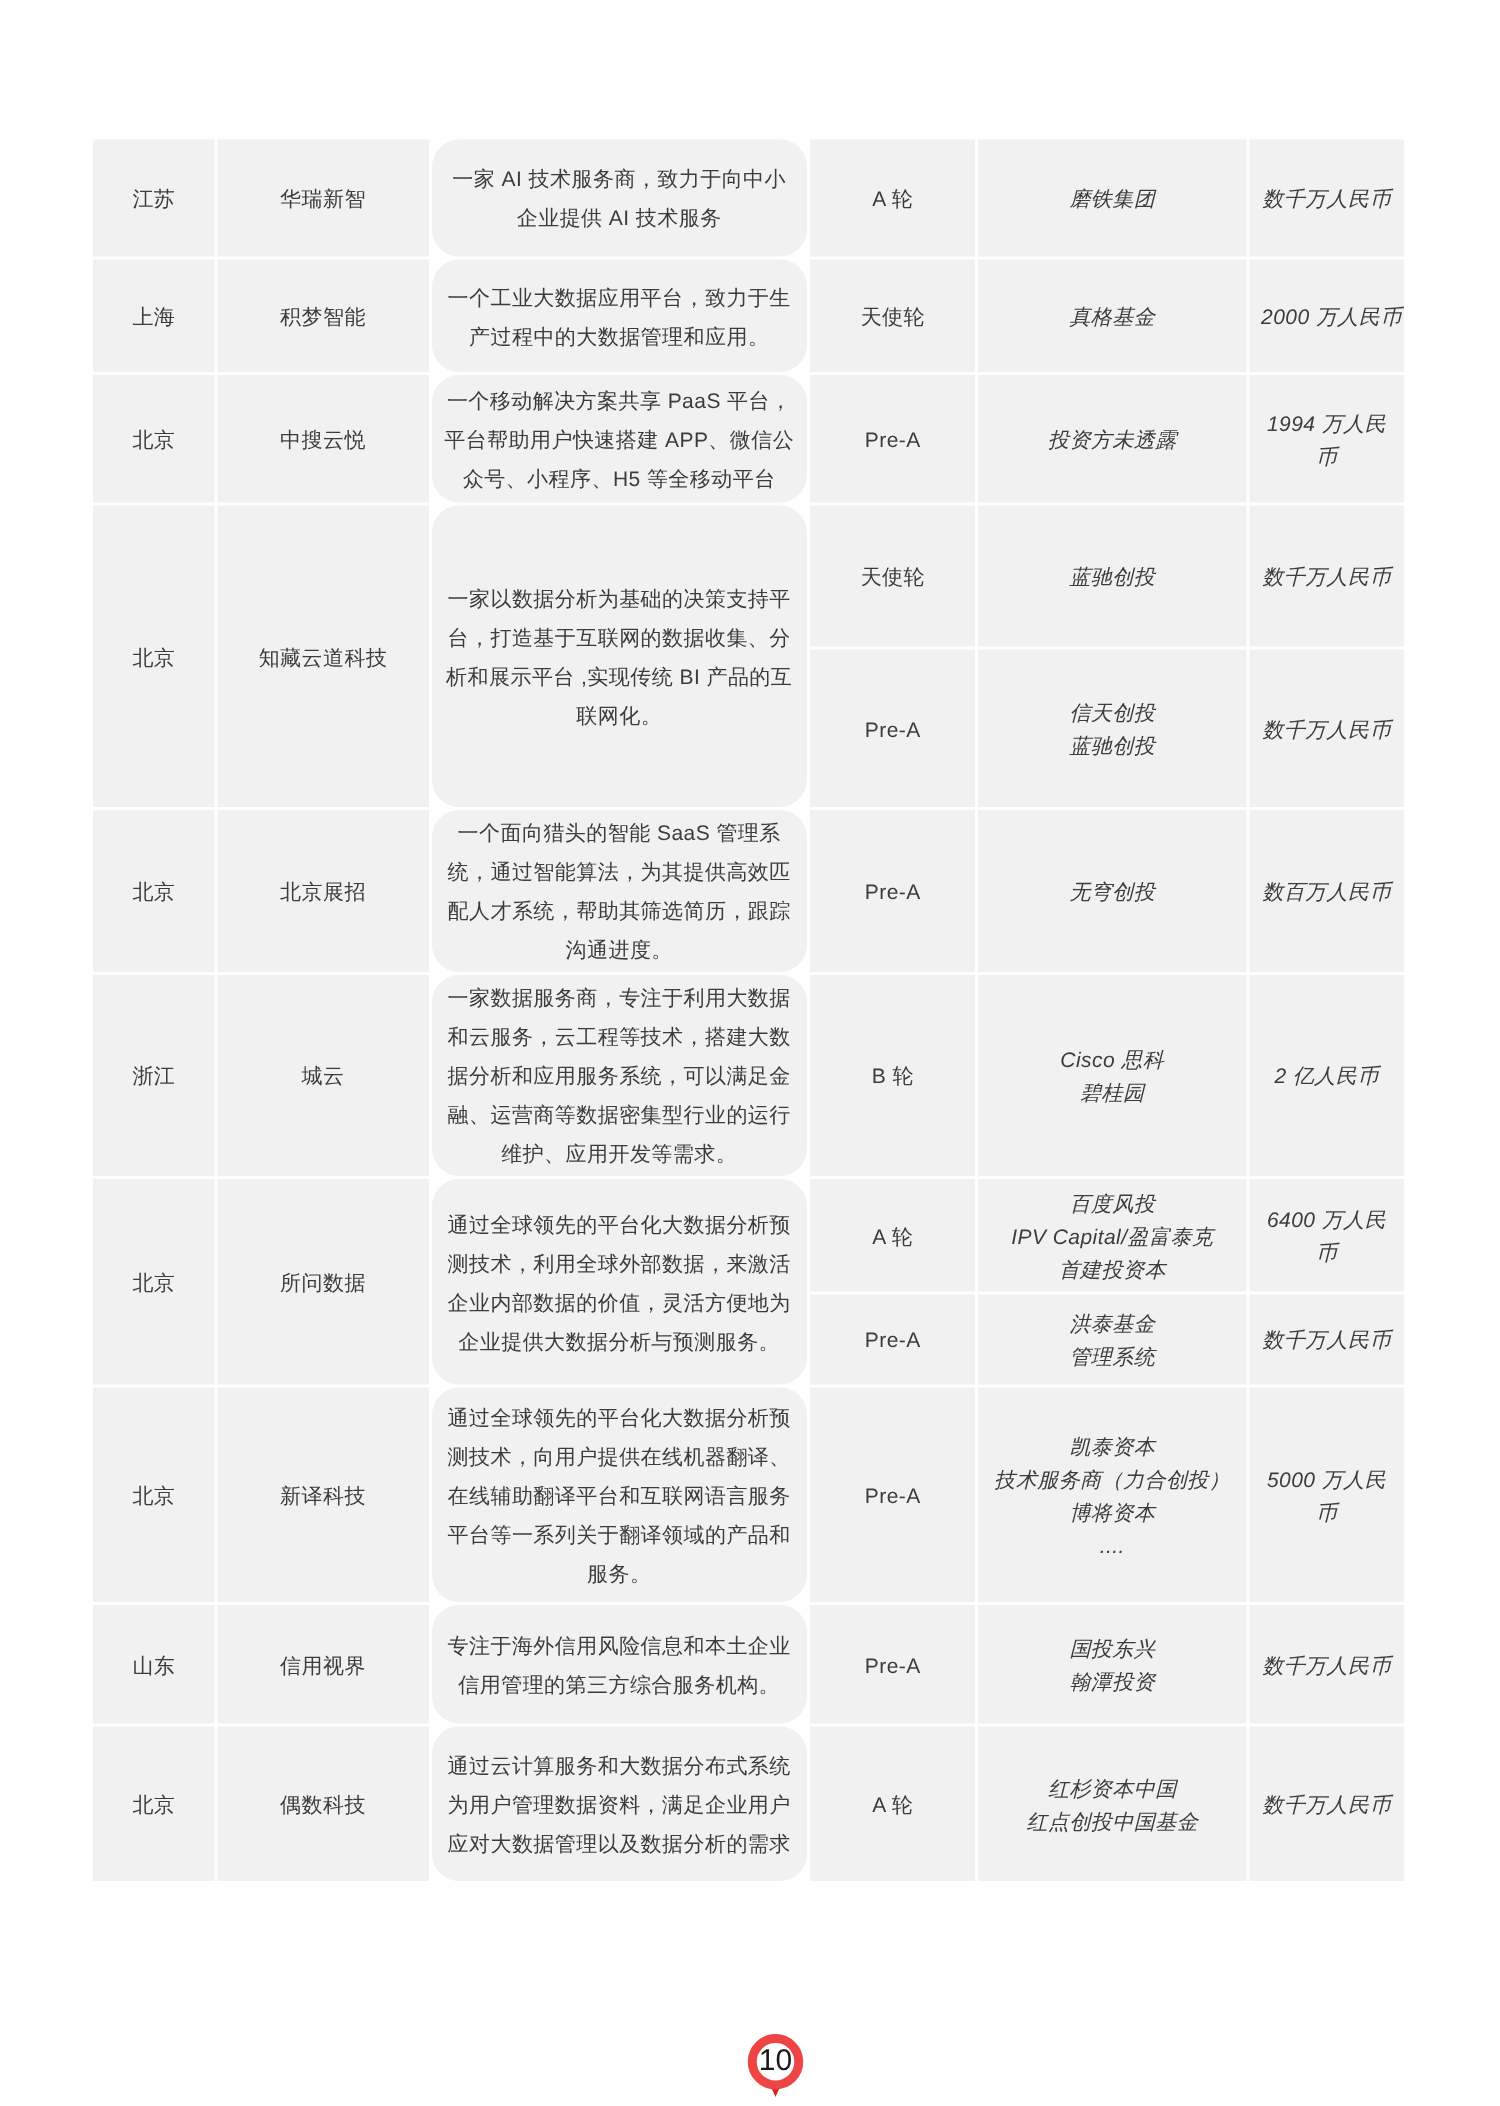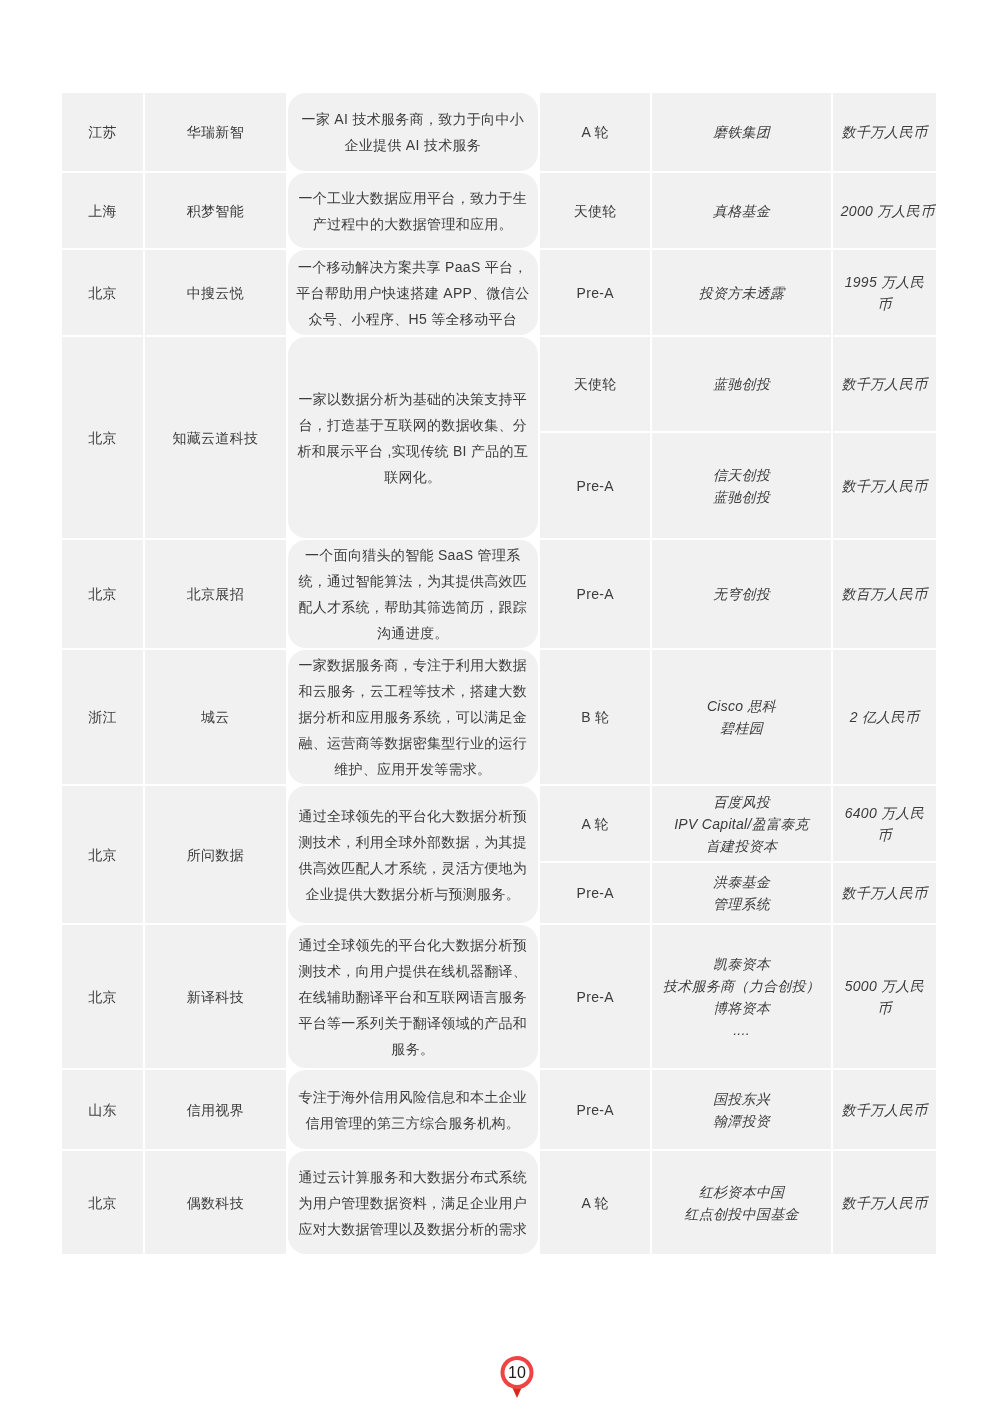--- a/index.html
+++ b/index.html
@@ -36,24 +36,24 @@
     position:absolute; left:50%; top:22px; transform:translateX(-50%);
     width:0; height:0;
     border-left:9px solid transparent;
     border-right:9px solid transparent;
     border-top:20px solid #d9281e;
     z-index:0;
   }
   .pin-circle {
     position:absolute; left:50%; top:0; transform:translateX(-50%);
     width:25px; height:25px;
-    border:4px solid #ef4444; border-radius:50%;
+    border:6px solid #ef4444; border-radius:50%;
     background:#ffffff;
     display:flex; align-items:center; justify-content:center;
-    font-size:16px; color:#1a1a1a;
+    font-size:20px; color:#1a1a1a;
     z-index:1;
   }
 </style>
 </head>
 <body>
 
 <div class="page">
 
   <table class="funding">
     <colgroup>
@@ -94,21 +94,21 @@
 
     <tr style="height:85px">
       <td>北京</td>
       <td>中搜云悦</td>
       <td class="desc">一个移动解决方案共享 PaaS 平台，平台帮助用户快速搭建 APP、微信公众号、小程序、H5 等全移动平台</td>
       <td>Pre-A</td>
       <td>
         <div class="ln">投资方未透露</div>
       </td>
       <td>
-        <div class="ln">1995 万人民</div>
+        <div class="ln">1994 万人民</div>
         <div class="ln">币</div>
       </td>
     </tr>
 
     <tr style="height:94px">
       <td rowspan="2">北京</td>
       <td rowspan="2">知藏云道科技</td>
       <td rowspan="2" class="desc">一家以数据分析为基础的决策支持平台，打造基于互联网的数据收集、分析和展示平台 ,实现传统 BI 产品的互联网化。</td>
       <td>天使轮</td>
       <td>
@@ -152,21 +152,21 @@
         <div class="ln">碧桂园</div>
       </td>
       <td>
         <div class="ln">2 亿人民币</div>
       </td>
     </tr>
 
     <tr style="height:75px">
       <td rowspan="2">北京</td>
       <td rowspan="2">所问数据</td>
-      <td rowspan="2" class="desc">通过全球领先的平台化大数据分析预测技术，利用全球外部数据，为其提供高效匹配人才系统，灵活方便地为企业提供大数据分析与预测服务。</td>
+      <td rowspan="2" class="desc">通过全球领先的平台化大数据分析预测技术，利用全球外部数据，来激活企业内部数据的价值，灵活方便地为企业提供大数据分析与预测服务。</td>
       <td>A 轮</td>
       <td>
         <div class="ln">百度风投</div>
         <div class="ln">IPV Capital/盈富泰克</div>
         <div class="ln">首建投资本</div>
       </td>
       <td>
         <div class="ln">6400 万人民</div>
         <div class="ln">币</div>
       </td>

